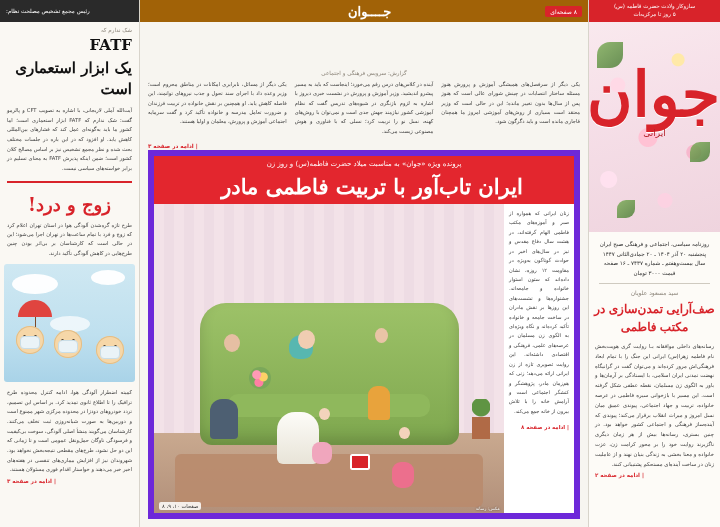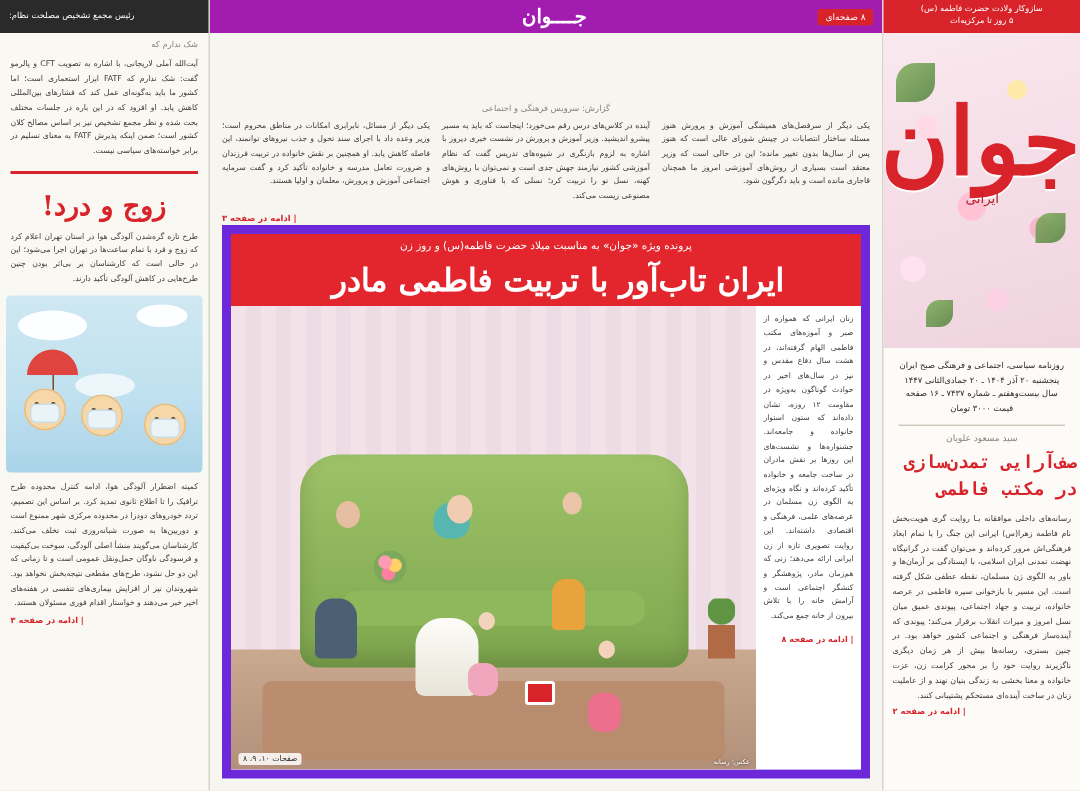--- a/index.html
+++ b/index.html
@@ -69,44 +69,44 @@
     text-align:center;color:#2b2b2b;
   }
   .mast-info .line{font-size:5.6px;line-height:1.7;white-space:nowrap;}
   .mast-rule{
     height:1px;background:#cfcac0;margin:5px 4px;
   }
   .mast-kicker{
     display:block;text-align:center;font-size:6px;color:#8a8378;margin-top:2px;
   }
   .mast-op-title{
-    color:#d8232a;font-weight:bold;
+    text-align:center;color:#d8232a;font-weight:bold;
     font-size:12px;line-height:1.5;margin:4px 2px 6px 2px;
-    font-family:Liberation Mono, monospace;
+    font-family:Liberation Sans, sans-serif;
   }
   .mast-op-body{
     font-size:5.3px;line-height:1.85;color:#3a3a3a;
     text-align:justify;padding:0 6px;
     column-count:1;
   }
   .mast-op-more{
     text-align:left;font-size:5.5px;color:#d8232a;
     padding:3px 6px 0 6px;font-weight:bold;
   }
 
   
   .center{
     position:absolute;top:0;right:132px;
     width:448px;height:527px;
     background:#f7f5f0;
     box-sizing:border-box;
   }
   .center-topbar{
     position:absolute;top:0;right:0;left:0;height:22px;
-    background:#a21caf;color:#fff;
+    background:#a16207;color:#fff;
     display:flex;align-items:center;justify-content:space-between;
     padding:0 6px;box-sizing:border-box;
   }
   .topbar-badge{
     background:#d8232a;color:#fff;font-size:6px;
     padding:2px 5px;border-radius:2px;white-space:nowrap;
   }
   .topbar-brand{
     font-family:"DejaVu Serif","Liberation Serif",serif;
     font-size:13px;font-weight:bold;letter-spacing:2px;color:#fff;
@@ -380,20 +380,22 @@
           <div class="photo-pages">صفحات ۱۰، ۹، ۸</div>
         </div>
       </div>
     </div>
   </div>
 
   <div class="left">
     <div class="left-strip">رئیس مجمع تشخیص مصلحت نظام:</div>
 
     <div class="left-kicker">شک ندارم که</div>
+    <div class="left-title">FATF</div>
+    <div class="left-title em">یک ابزار استعماری است</div>
     <div class="left-body">آیت‌الله آملی لاریجانی، با اشاره به تصویب CFT و پالرمو گفت: شک ندارم که FATF ابزار استعماری است؛ اما کشور ما باید به‌گونه‌ای عمل کند که فشارهای بین‌المللی کاهش یابد. او افزود که در این باره در جلسات مختلف بحث شده و نظر مجمع تشخیص نیز بر اساس مصالح کلان کشور است؛ ضمن اینکه پذیرش FATF به معنای تسلیم در برابر خواسته‌های سیاسی نیست.</div>
 
     <div class="left-rule"></div>
 
     <div class="left-title2">زوج و درد!</div>
     <div class="left-sub2">طرح تازه گره‌شدن آلودگی هوا در استان تهران اعلام کرد که زوج و فرد با تمام ساعت‌ها در تهران اجرا می‌شود؛ این در حالی است که کارشناسان بر بی‌اثر بودن چنین طرح‌هایی در کاهش آلودگی تأکید دارند.</div>
 
     <div class="left-illus">
       <div class="cloud" style="width:46px;height:20px;top:10px;left:8px;"></div>
       <div class="cloud" style="width:34px;height:15px;top:6px;right:10px;"></div>

